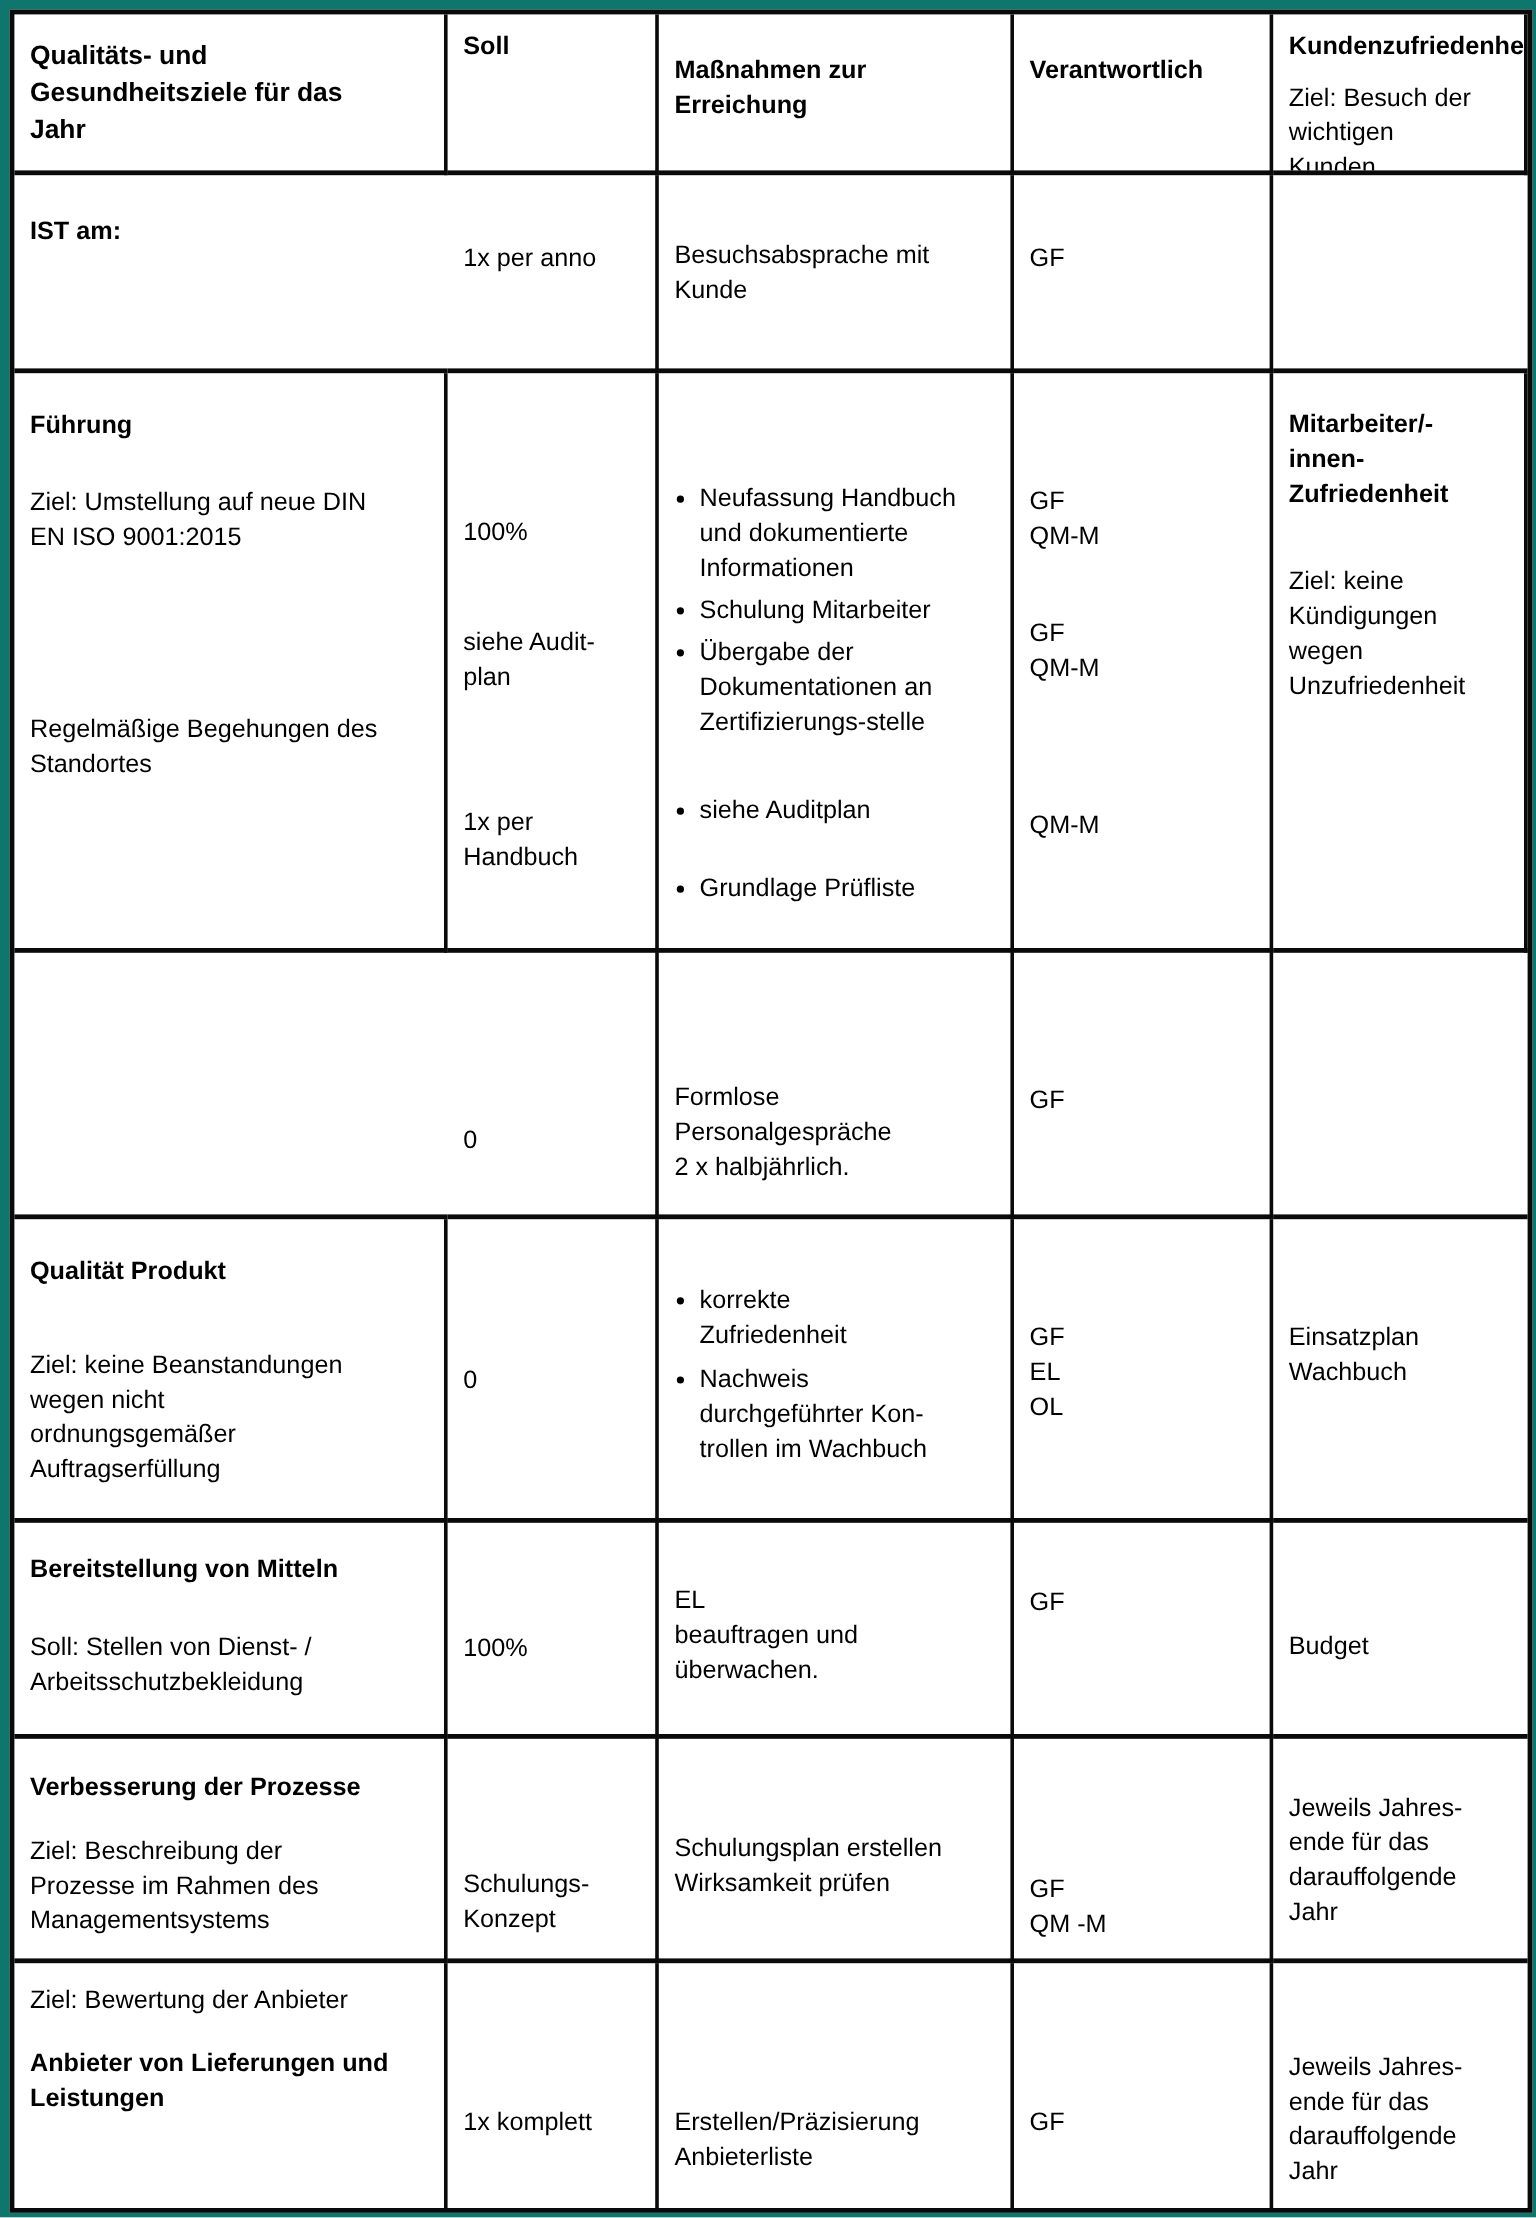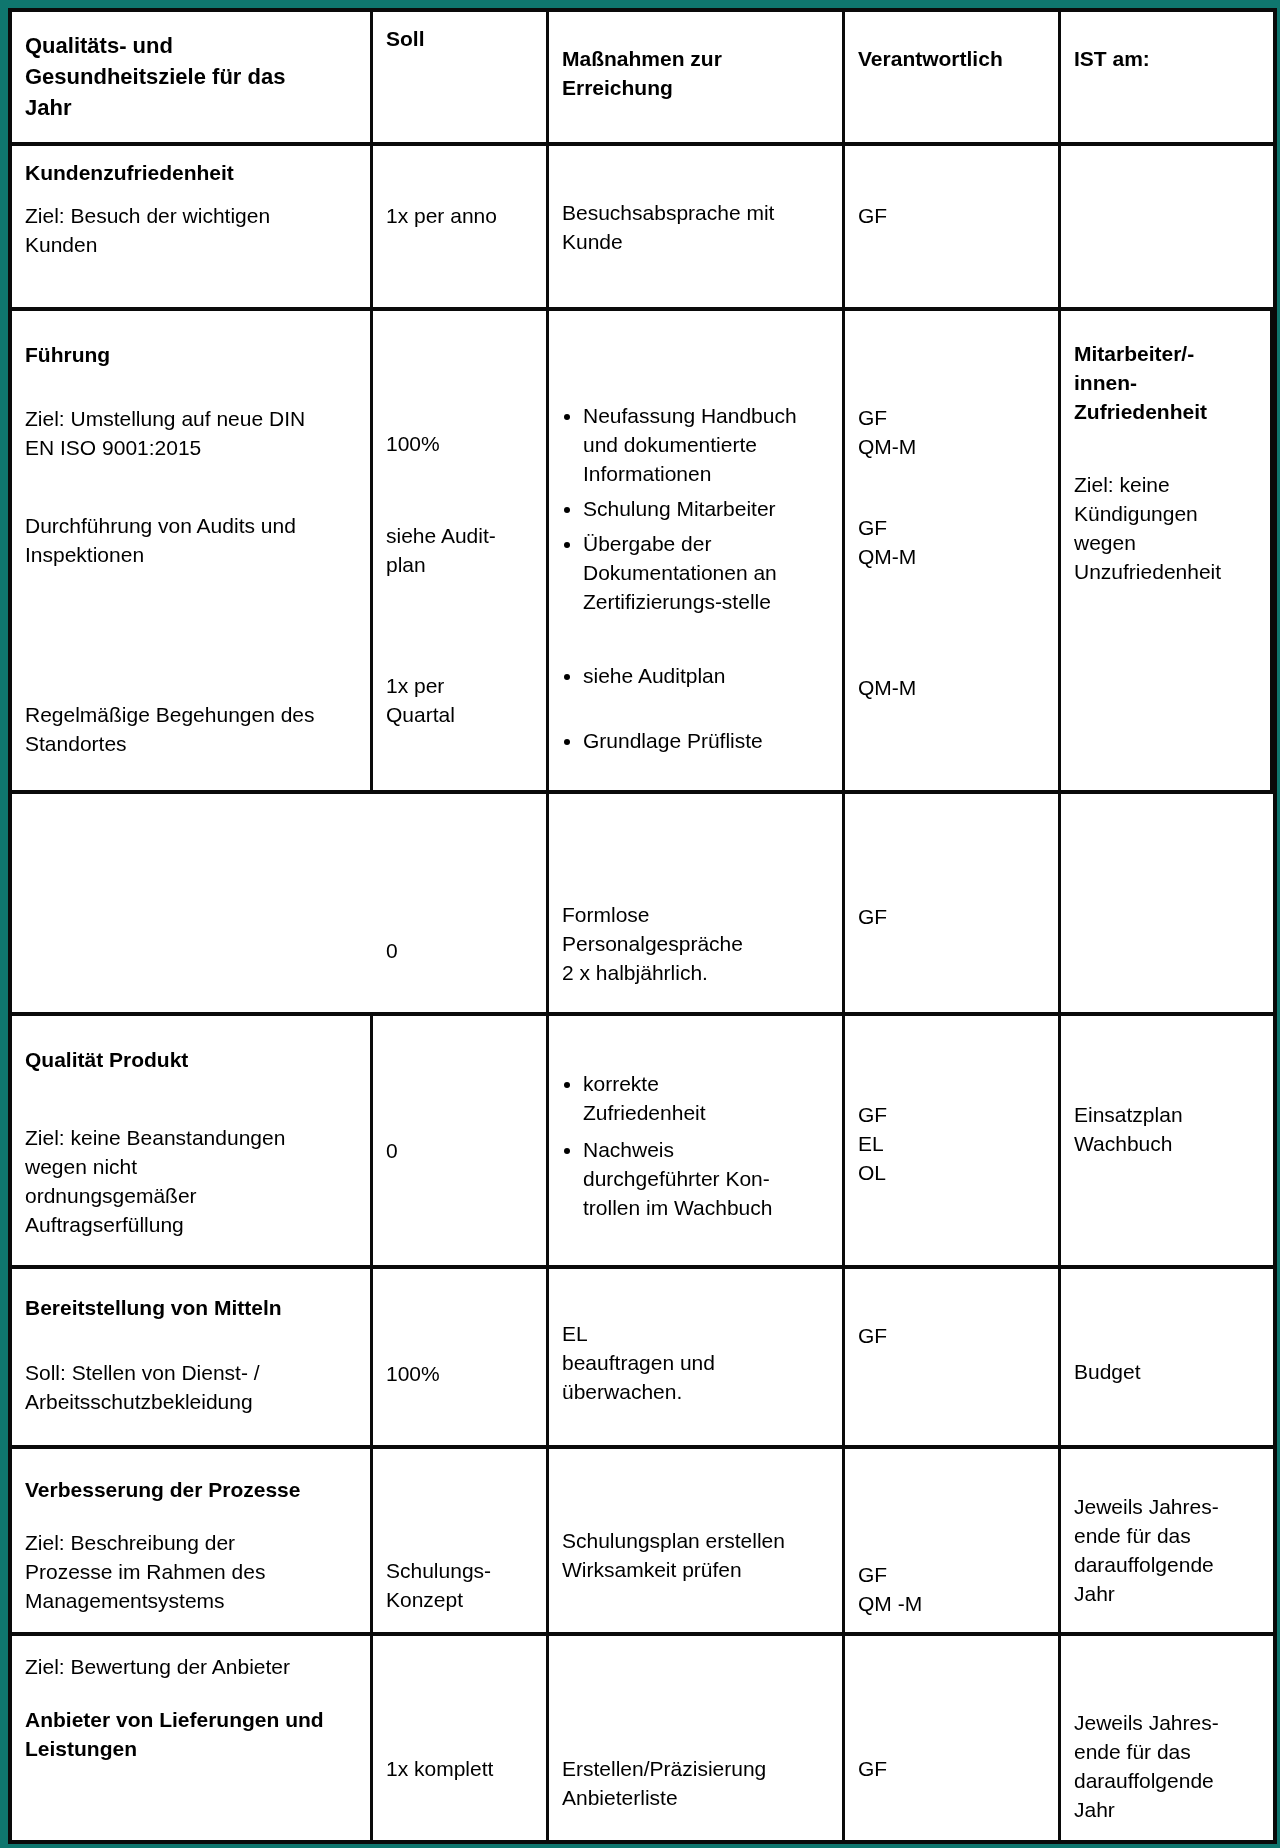--- a/index.html
+++ b/index.html
@@ -67,58 +67,56 @@
     <div class="cell">
       <div class="txt b" style="margin-top:12px">Soll</div>
     </div>
     <div class="cell">
       <div class="txt b" style="margin-top:32px">Maßnahmen zur
 Erreichung</div>
     </div>
     <div class="cell">
       <div class="txt b" style="margin-top:32px">Verantwortlich</div>
     </div>
-    <div class="cell last-col">
-      <div class="txt b" style="margin-top:32px">IST am:</div>
-    </div>
-
     <div class="cell">
       <div class="txt b" style="margin-top:12px">Kundenzufriedenheit</div>
       <div class="txt" style="margin-top:14px">Ziel: Besuch der wichtigen
 Kunden</div>
     </div>
+
+    <div class="cell last-col">
+      <div class="txt b" style="margin-top:32px">IST am:</div>
+    </div>
     <div class="cell">
       <div class="txt" style="margin-top:55px">1x per anno</div>
     </div>
     <div class="cell">
       <div class="txt" style="margin-top:52px">Besuchsabsprache mit
 Kunde</div>
     </div>
     <div class="cell">
       <div class="txt" style="margin-top:55px">GF</div>
     </div>
     <div class="cell last-col">
       <div class="txt"></div>
     </div>
 
     <div class="cell">
       <div class="txt b" style="margin-top:29px">Führung</div>
       <div class="txt" style="margin-top:35px">Ziel: Umstellung auf neue DIN
 EN ISO 9001:2015</div>
-      <div class="txt" style="margin-top:49px">Durchführung von Audits und
-Inspektionen</div>
       <div class="txt" style="margin-top:131px">Regelmäßige Begehungen des
 Standortes</div>
     </div>
     <div class="cell">
       <div class="txt" style="margin-top:118px">100%</div>
       <div class="txt" style="margin-top:63px">siehe Audit-
 plan</div>
       <div class="txt" style="margin-top:92px">1x per
-Quartal</div>
+Handbuch</div>
     </div>
     <div class="cell">
       <ul class="blist" style="margin-top:90px">
         <li>Neufassung Handbuch
 und dokumentierte
 Informationen</li>
         <li style="margin-top:6px">Schulung Mitarbeiter</li>
         <li style="margin-top:6px">Übergabe der
 Dokumentationen an
 Zertifizierungs-stelle</li>

